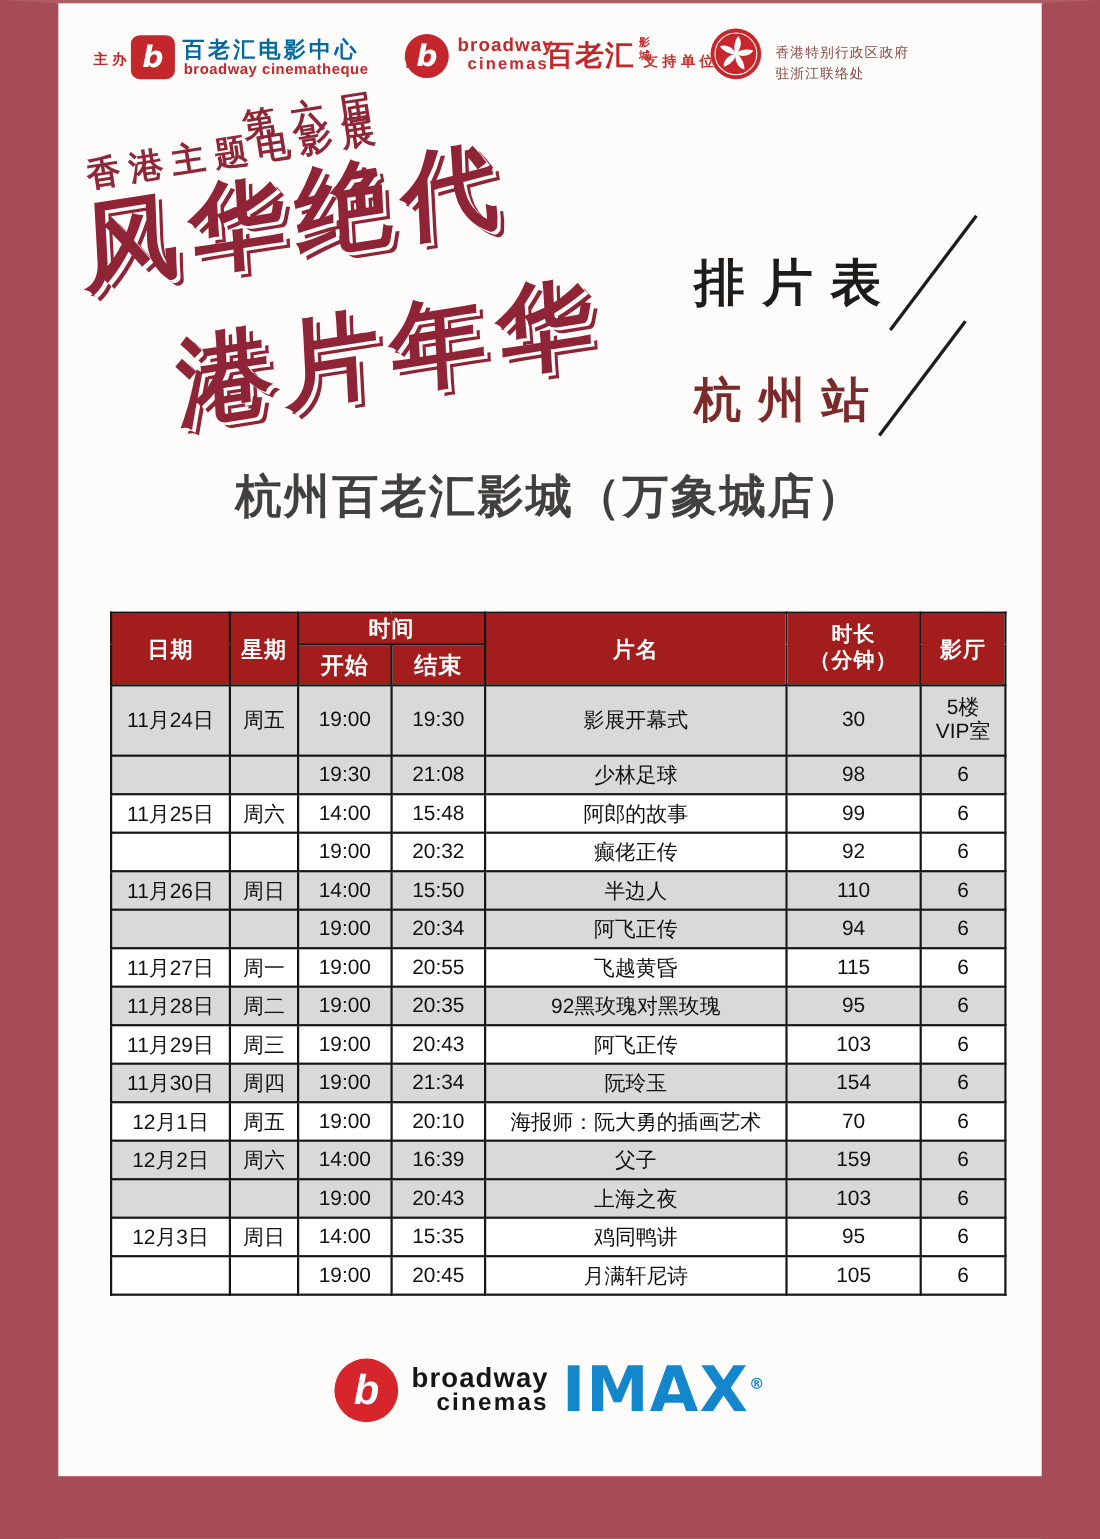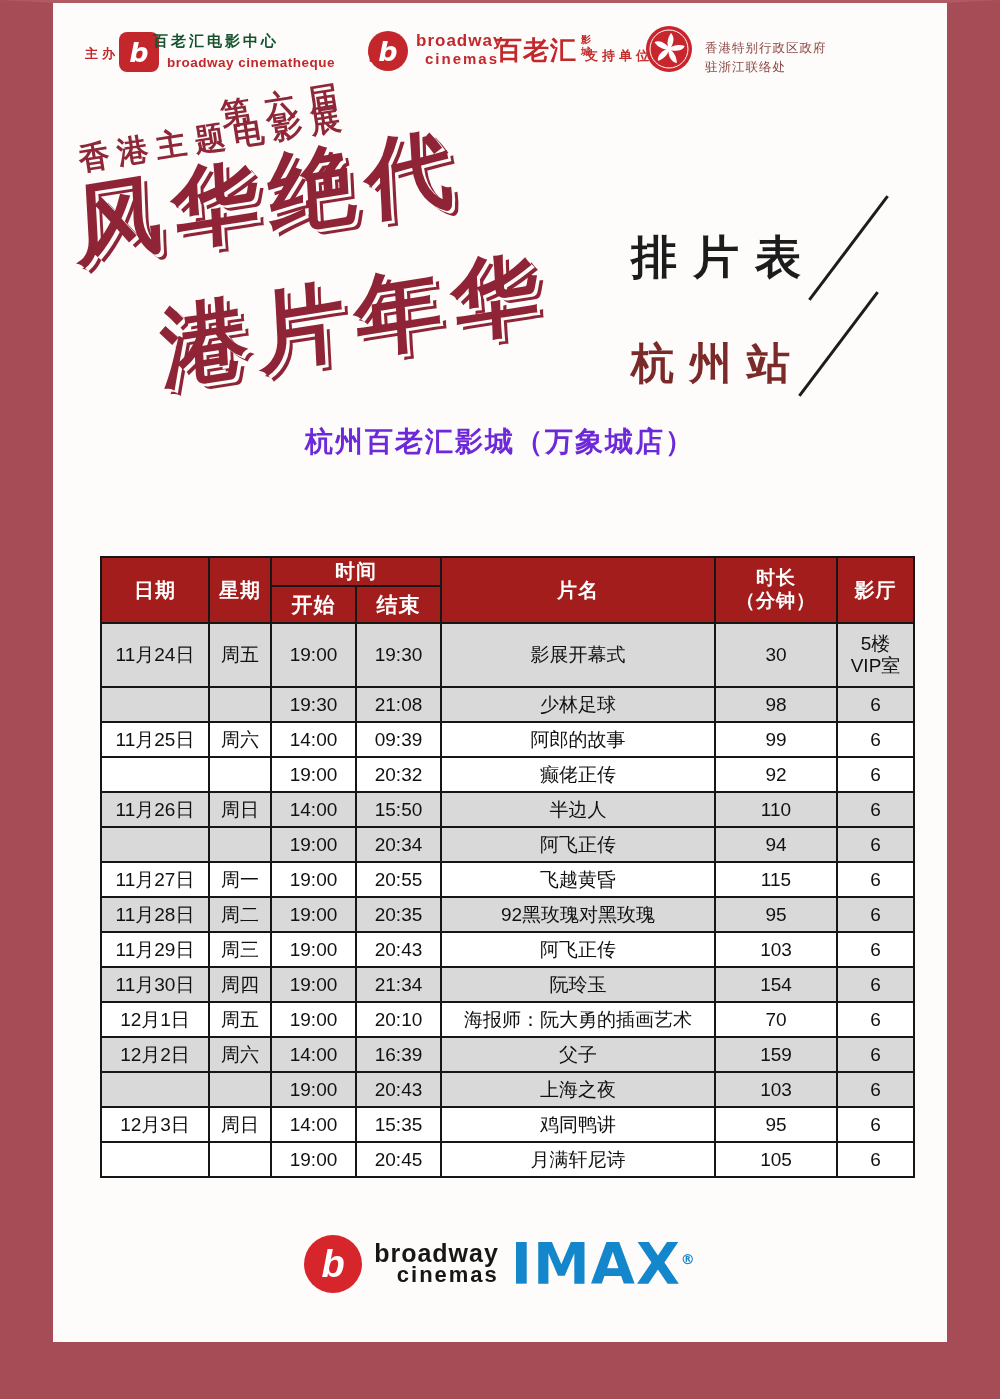--- a/index.html
+++ b/index.html
@@ -17,21 +17,21 @@
   .lbl-co   { left:278px; top:44px;margin-left:37px; }
   .lbl-sup  { left:532px; top:44px; color:#c5302f; }
   .bc-badge {
     position:absolute; width:40px; height:40px; background:#c4272b; color:#fff;
     display:flex; align-items:center; justify-content:center;
     font-weight:bold; font-style:italic; font-size:27px;
     font-family:"DejaVu Sans","Liberation Sans",sans-serif;
   }
   .badge-sq { left:66px; top:29px; border-radius:8px; }
   .badge-ci { left:315px; top:28px; border-radius:50%; }
-  .bclogo1-cn { position:absolute; left:100px; top:29px; color:#14532d; font-weight:bold; font-size:15px; letter-spacing:3px; }
+  .bclogo1-cn { position:absolute; left:113px; top:29px; color:#0369a1; font-weight:bold; font-size:20px; letter-spacing:3px; }
   .bclogo1-en { position:absolute; left:114px; top:52px; color:#c4272b; font-weight:bold; font-size:13.5px; letter-spacing:.5px; }
   .bclogo2-en1 { position:absolute; left:363px; top:28px; color:#c4272b; font-weight:bold; font-size:17px; letter-spacing:1px; }
   .bclogo2-en2 { position:absolute; left:372px; top:47px; color:#c4272b; font-weight:bold; font-size:15px; letter-spacing:2px; }
   .bclogo2-cn  { position:absolute; left:443px; top:30px; color:#c4272b; font-weight:900; font-size:26px; letter-spacing:1px; }
   .bclogo2-cns { position:absolute; left:528px; top:31px; color:#c4272b; font-weight:bold; font-size:10px; width:12px; line-height:1.15; }
   .hk-emblem { position:absolute; left:592px; top:22px; }
   .sup-name { position:absolute; left:652px; top:36px; color:#8a4743; font-size:12.5px; line-height:1.5; letter-spacing:1px; }
   
   .serif { font-family:"Liberation Serif","DejaVu Serif",serif; }
   .fest-edition {
@@ -55,21 +55,21 @@
   }
   .station-word {
     position:absolute; left:578px; top:332px; font-size:43px; font-weight:bold; color:#7b2a2a; letter-spacing:15px; white-space:nowrap;
   }
   .slash { position:absolute; width:3px; background:#1c1c1c; }
   .slash1 { left:794px; top:180px; height:130px; transform:rotate(37deg); }
   .slash2 { left:784px; top:276px; height:130px; transform:rotate(37deg); }
   
   .venue-name {
     position:absolute; left:0; top:420px; width:894px; text-align:center;
-    font-size:28px; font-weight:bold; color:#6d28d9; letter-spacing:2px;
+    font-size:42px; font-weight:bold; color:#404040; letter-spacing:2px;
   }
   .price-line {
     position:absolute; left:0; top:482px; width:894px; text-align:center;
     font-size:29px; font-weight:bold; color:#1d1d1d; letter-spacing:1px;
   }
   .price-red { color:#8e2438; }
   
   .sched { position:absolute; left:47px; top:553px; border-collapse:collapse; table-layout:fixed; }
   .sched th, .sched td { border:2px solid #161616; text-align:center; vertical-align:middle; overflow:hidden; }
   .sched th {
@@ -199,21 +199,21 @@
           <td>19:30</td>
           <td>21:08</td>
           <td>少林足球</td>
           <td>98</td>
           <td>6</td>
         </tr>
         <tr>
           <td>11月25日</td>
           <td>周六</td>
           <td>14:00</td>
-          <td>09:39</td>
+          <td>15:48</td>
           <td>阿郎的故事</td>
           <td>99</td>
           <td>6</td>
         </tr>
         <tr>
           <td></td>
           <td></td>
           <td>19:00</td>
           <td>20:32</td>
           <td>癫佬正传</td>

